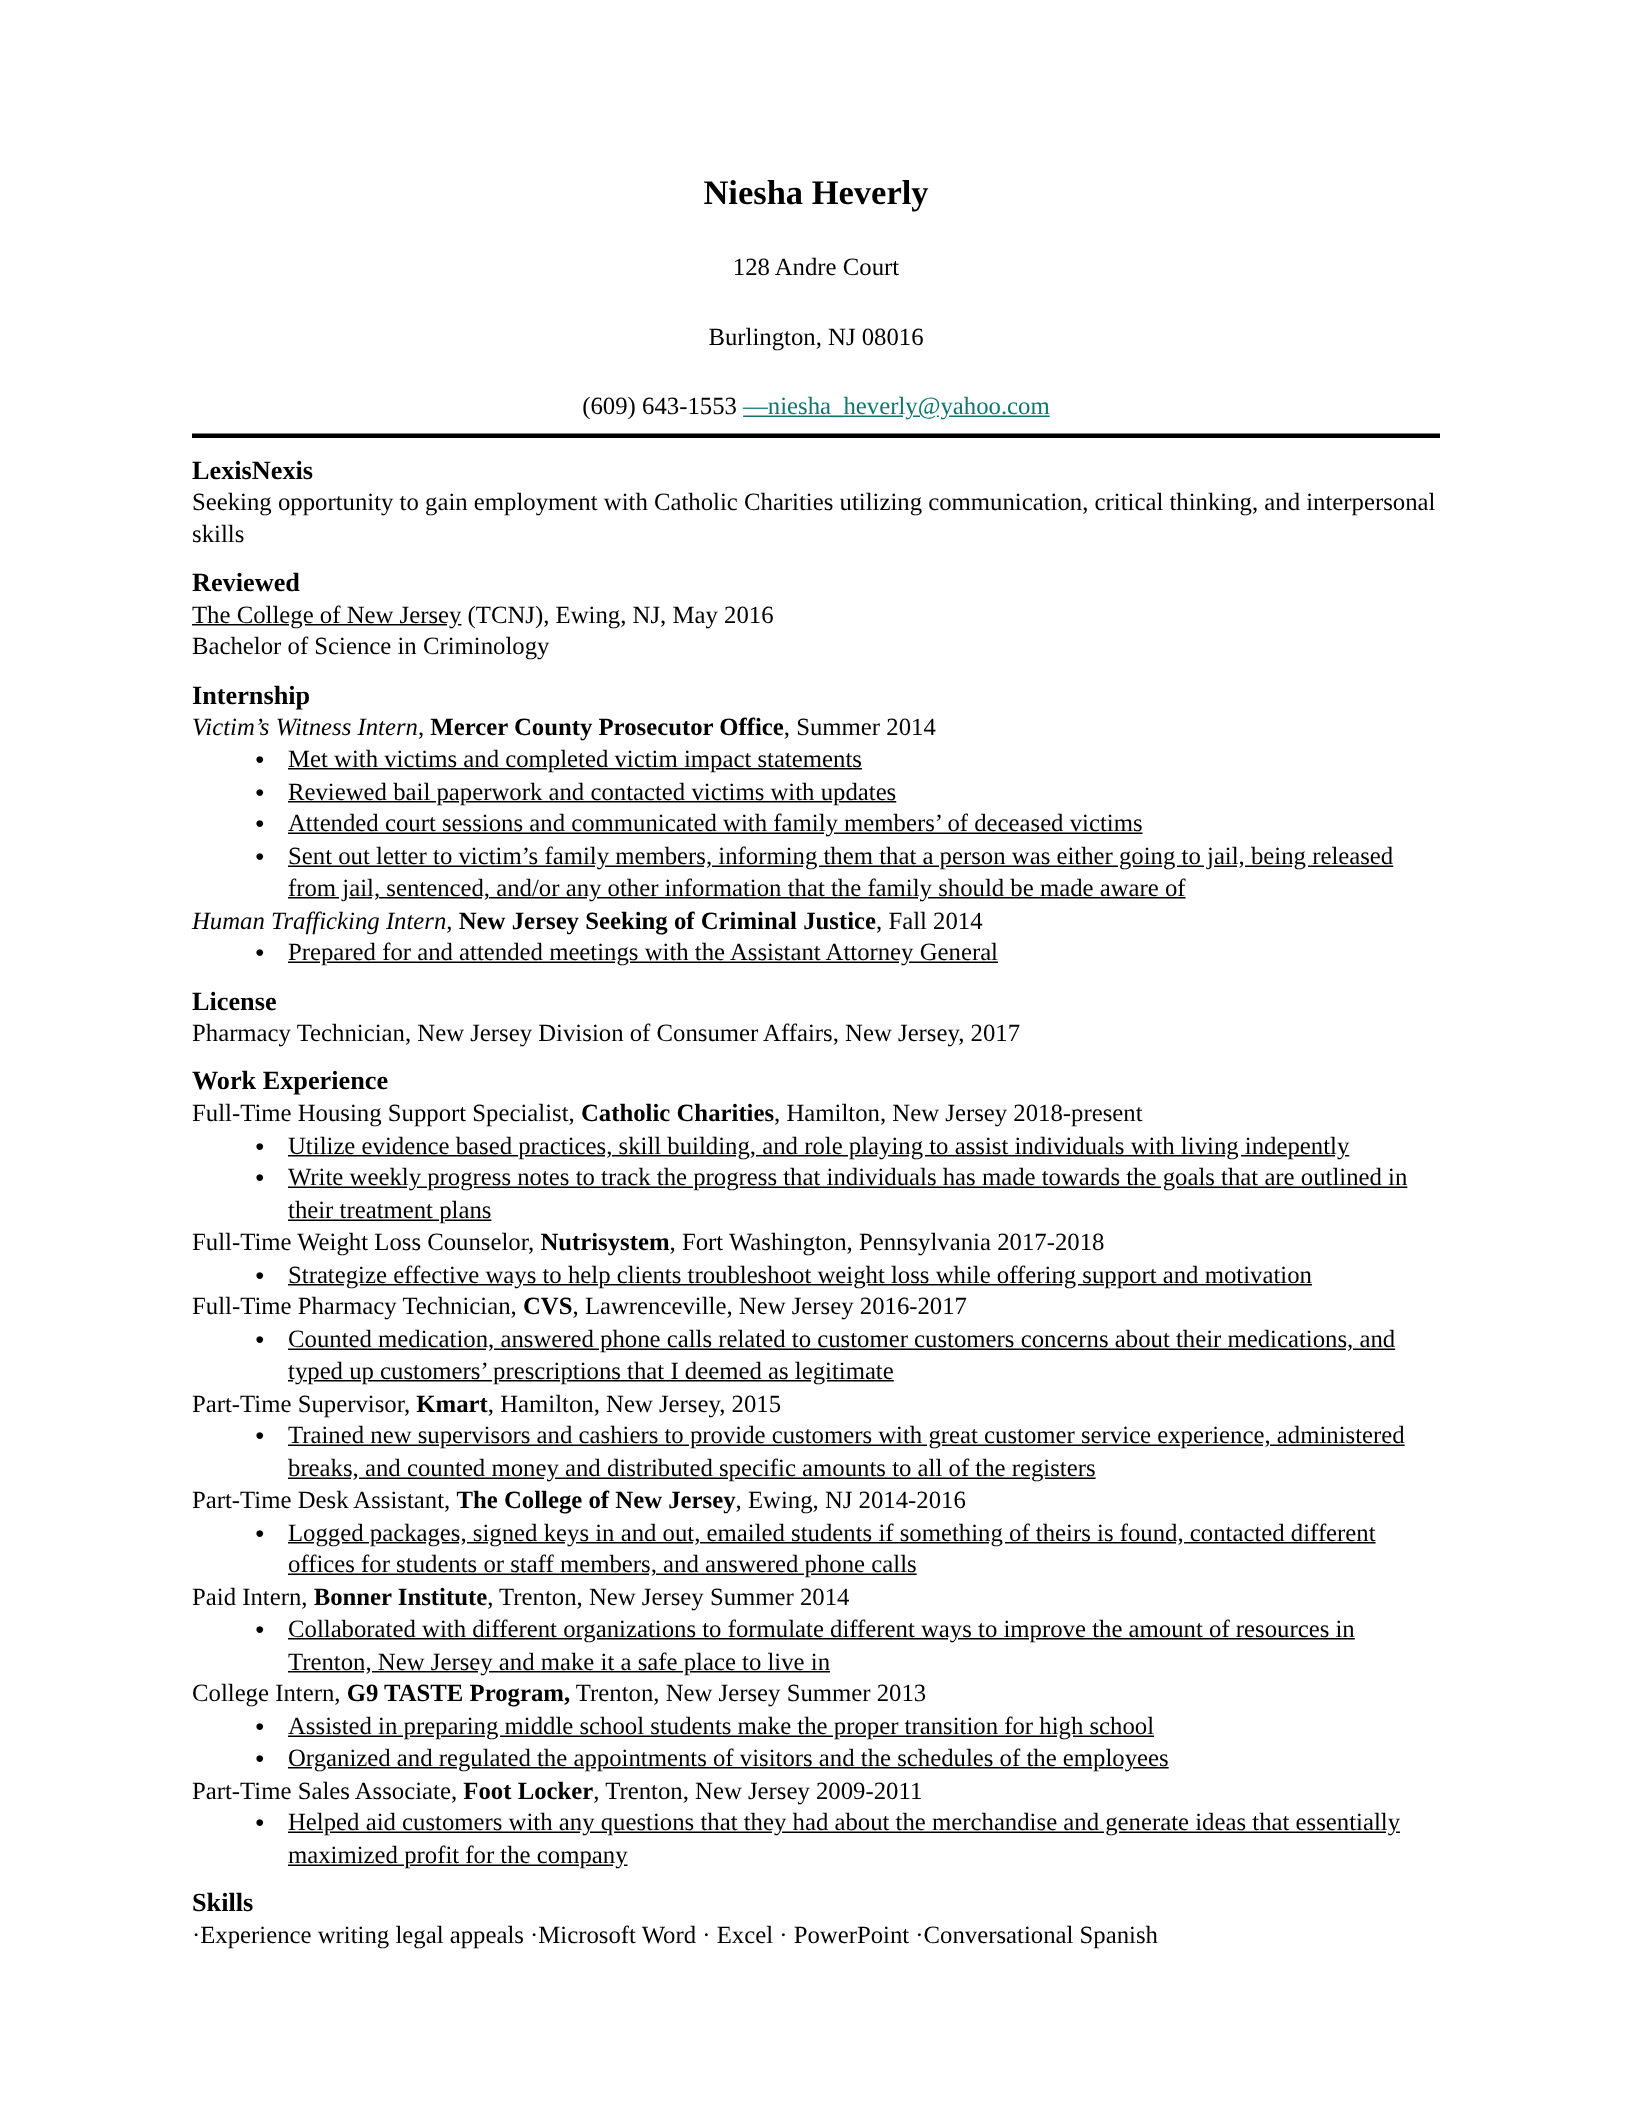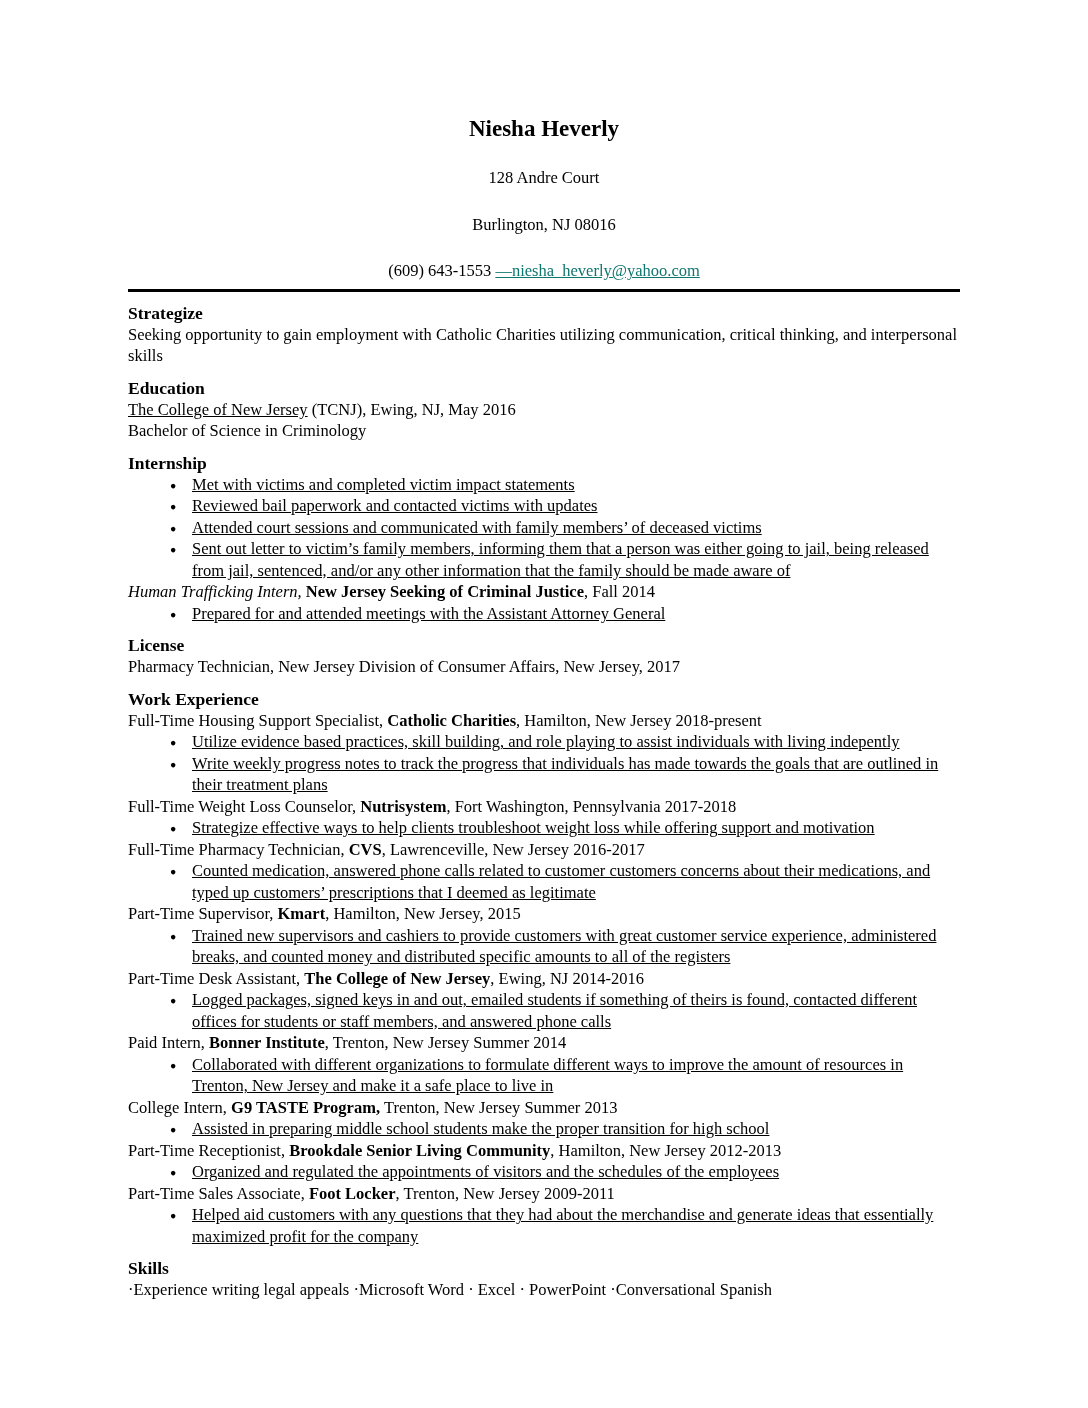--- a/index.html
+++ b/index.html
@@ -65,33 +65,34 @@
   <header>
     <h1>Niesha Heverly</h1>
     <div class="addr">128 Andre Court</div>
     <div class="addr">Burlington, NJ 08016</div>
     <div class="addr"><span>(609) 643-1553 </span><a class="email" href="#">—niesha_heverly@yahoo.com</a></div>
   </header>
 
   <hr class="rule">
 
   <section>
-    <h2>Strategize</h2>
+    <h2>LexisNexis</h2>
     <p>Seeking opportunity to gain employment with Catholic Charities utilizing communication, critical thinking, and interpersonal skills</p>
   </section>
 
   <section>
-    <h2>Education</h2>
+    <h2>Reviewed</h2>
     <p><span class="u">The College of New Jersey</span><span> (TCNJ), Ewing, NJ, May 2016</span></p>
     <p>Bachelor of Science in Criminology</p>
   </section>
 
   <section>
     <h2>Internship</h2>
 
+    <p><span class="i">Victim’s Witness Intern</span><span>, </span><span class="b">Mercer County Prosecutor Office</span><span>, Summer 2014</span></p>
     <ul>
       <li>Met with victims and completed victim impact statements</li>
       <li>Reviewed bail paperwork and contacted victims with updates</li>
       <li>Attended court sessions and communicated with family members’ of deceased victims</li>
       <li>Sent out letter to victim’s family members, informing them that a person was either going to jail, being released from jail, sentenced, and/or any other information that the family should be made aware of</li>
     </ul>
 
     <p><span class="i">Human Trafficking Intern,</span><span> </span><span class="b">New Jersey Seeking of Criminal Justice</span><span>, Fall 2014</span></p>
     <ul>
       <li>Prepared for and attended meetings with the Assistant Attorney General</li>
@@ -135,21 +136,20 @@
     <p><span>Paid Intern, </span><span class="b">Bonner Institute</span><span>, Trenton, New Jersey Summer 2014</span></p>
     <ul>
       <li>Collaborated with different organizations to formulate different ways to improve the amount of resources in Trenton, New Jersey and make it a safe place to live in</li>
     </ul>
 
     <p><span>College Intern, </span><span class="b">G9 TASTE Program,</span><span> Trenton, New Jersey Summer 2013</span></p>
     <ul>
       <li>Assisted in preparing middle school students make the proper transition for high school</li>
     </ul>
 
-    <p><span>Part-Time Receptionist, </span><span class="b">Brookdale Senior Living Community</span><span>, Hamilton, New Jersey 2012-2013</span></p>
     <ul>
       <li>Organized and regulated the appointments of visitors and the schedules of the employees</li>
     </ul>
 
     <p><span>Part-Time Sales Associate, </span><span class="b">Foot Locker</span><span>, Trenton, New Jersey 2009-2011</span></p>
     <ul>
       <li>Helped aid customers with any questions that they had about the merchandise and generate ideas that essentially maximized profit for the company</li>
     </ul>
   </section>
 

